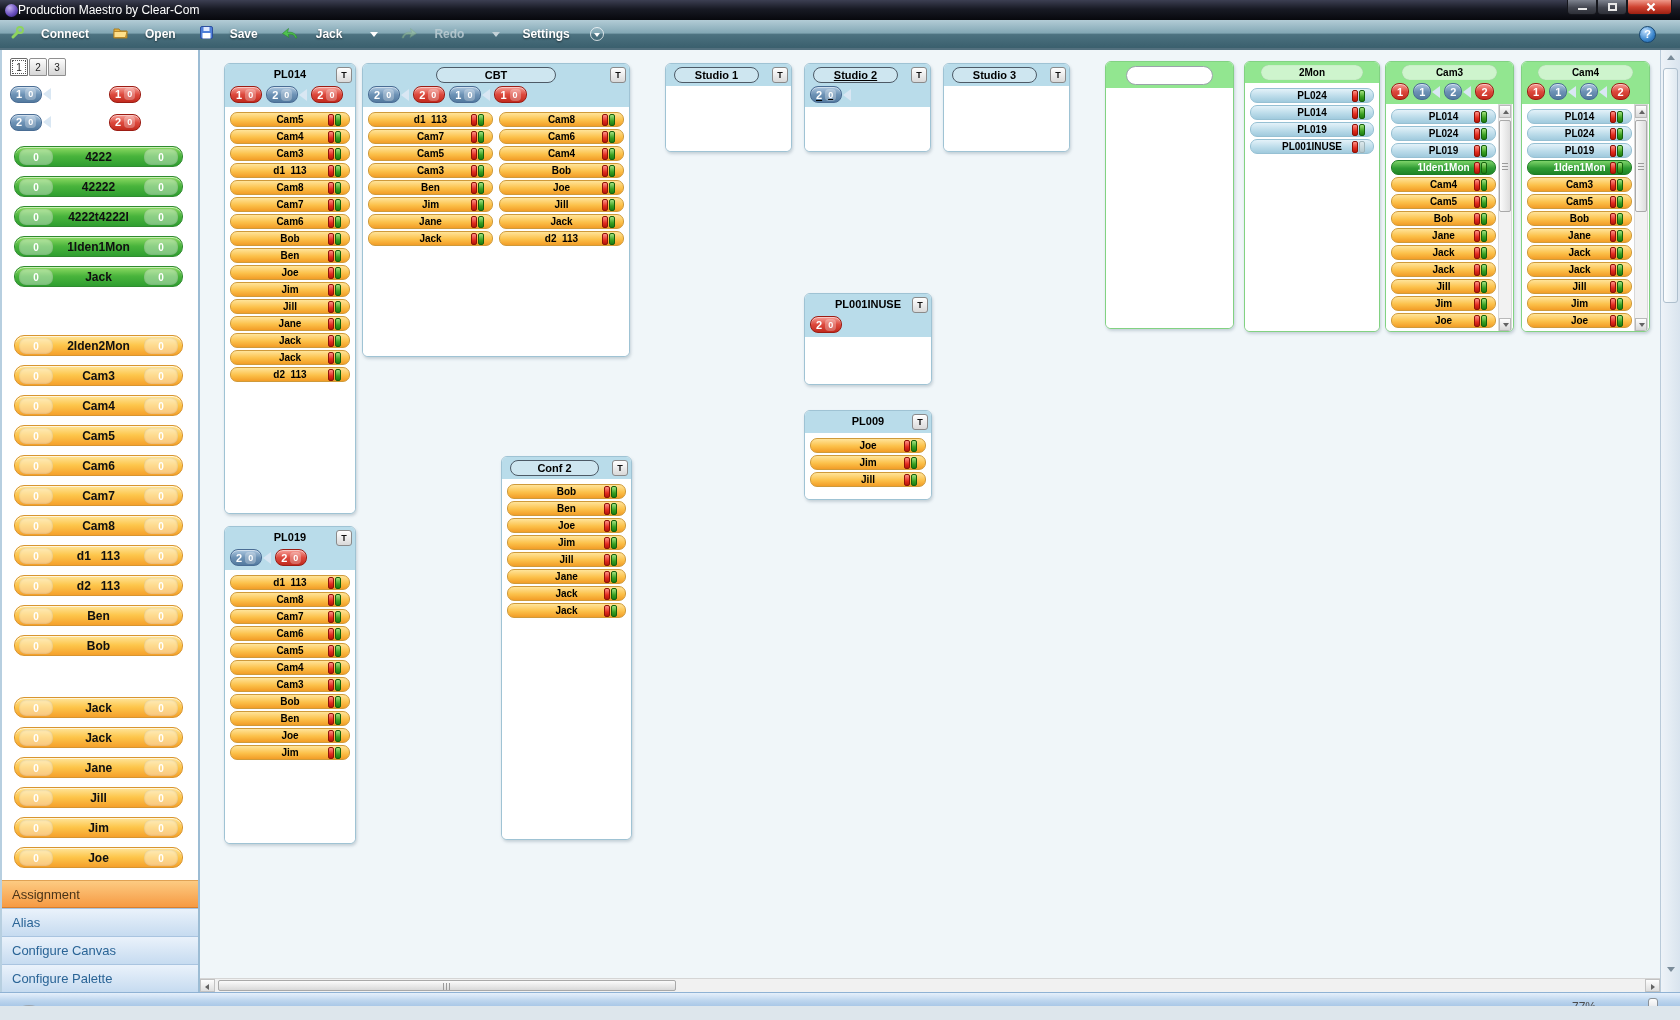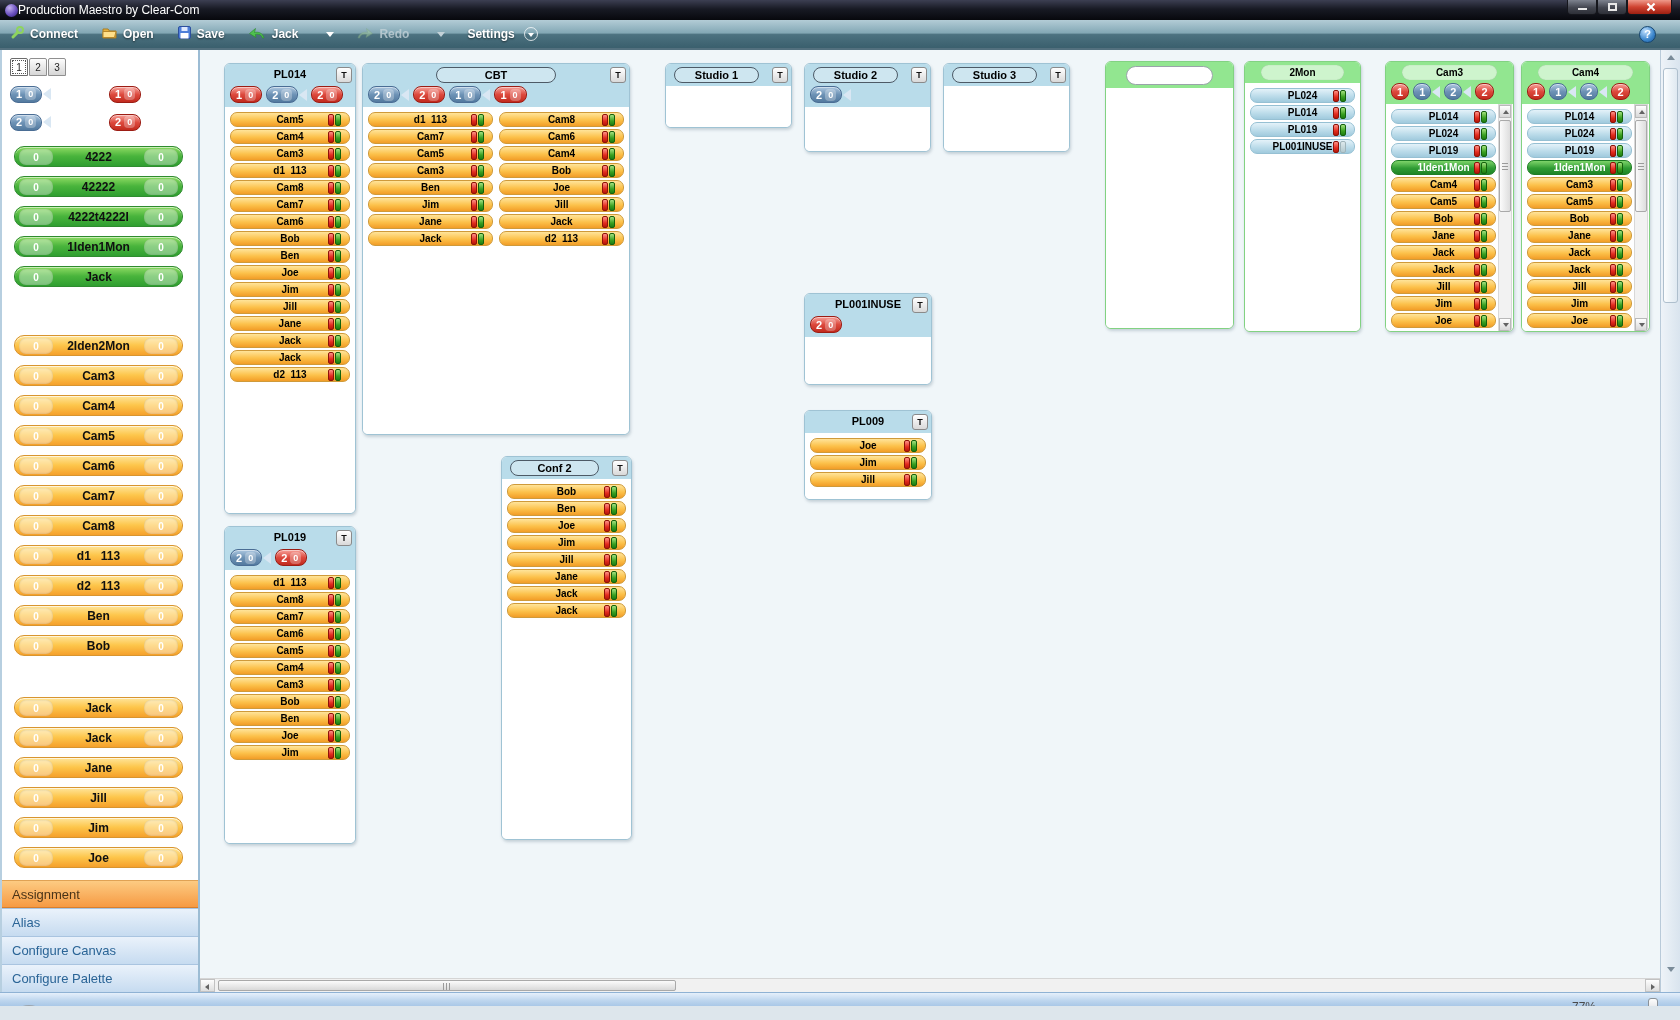--- a/index.html
+++ b/index.html
@@ -12,21 +12,21 @@
 .win-controls{margin-left:auto;display:flex;align-items:flex-start;height:100%}
 .win-btn{width:30px;height:15px;border-radius:0 0 4px 4px;background:linear-gradient(#7d828e,#42454f 55%,#2e3038);border:1px solid #15161c;border-top:none;position:relative}
 .win-btn.close{width:45px;background:linear-gradient(#ef9a8b,#cf4331 50%,#9d2012);margin-right:8px}
 .glyph-min{position:absolute;left:10px;top:8px;width:9px;height:2px;background:#e8e8e8}
 .glyph-max{position:absolute;left:10px;top:3px;width:9px;height:8px;border:2px solid #e8e8e8}
 .glyph-x1,.glyph-x2{position:absolute;left:18px;top:6px;width:10px;height:2px;background:#fff}
 .glyph-x1{transform:rotate(45deg)}.glyph-x2{transform:rotate(-45deg)}
 
 
 .toolbar{height:28px;background:linear-gradient(#b3ccd6 0%,#83a8b5 46%,#4c7280 52%,#3a5f6d 100%);display:flex;align-items:center;padding:0 10px;color:#fff;font-size:12px;font-weight:bold;text-shadow:0 1px 2px rgba(0,0,0,.55)}
-.tb-btn{display:flex;align-items:center;gap:6px;margin-right:24px;cursor:pointer}
+.tb-btn{display:flex;align-items:center;gap:17px;margin-right:24px;cursor:pointer}
 .tb-btn.disabled{color:#c3d2d8;text-shadow:none;opacity:.8}
 .caret-down{width:0;height:0;border-left:4px solid transparent;border-right:4px solid transparent;border-top:5px solid #fff;margin-left:4px}
 .caret-down.dim{border-top-color:#c3d2d8}
 .chev-circle{width:14px;height:14px;border-radius:50%;border:1px solid rgba(255,255,255,.75);display:flex;align-items:center;justify-content:center;margin-left:3px}
 .chev-circle .caret-down{margin:2px 0 0 0;border-top-width:4px;border-left-width:3px;border-right-width:3px}
 .help-btn{margin-left:auto;width:17px;height:17px;border-radius:50%;background:radial-gradient(circle at 35% 28%,#bfe0ff,#3b86cc 60%,#1d5a99);border:1px solid #17466f;display:flex;align-items:center;justify-content:center;font-size:11px;font-weight:bold;color:#fff;text-shadow:none;margin-right:14px}
 
 
 .main{display:flex;height:944px;border-top:2px solid #53707e;position:relative;background:#e7eef3}
 
@@ -503,21 +503,21 @@
                   <span class="pill-label">d2  113</span>
                   <span class="ind">
                     <span class="ib red"></span>
                     <span class="ib green"></span>
                   </span>
                 </div>
               </div>
             </div>
           </div>
         </section>
-        <section class="panel blue" style="left: 162px; top: 13px; width: 268px; height: 372px;">
+        <section class="panel blue" style="left: 162px; top: 13px; width: 268px; height: 294px;">
           <div class="hdr">
             <div class="hdr-title capsule wide">CBT</div>
             <div class="t-btn">T</div>
             <div class="hdr-badges">
               <span class="badge-wrap">
                 <span class="badge blue">
                   <span class="n1">2</span>
                   <span class="n2">0</span>
                 </span>
                 <span class="arrow-l"></span>
@@ -657,28 +657,28 @@
                   <span class="pill-label">d2  113</span>
                   <span class="ind">
                     <span class="ib red"></span>
                     <span class="ib green"></span>
                   </span>
                 </div>
               </div>
             </div>
           </div>
         </section>
-        <section class="panel blue" style="left: 465px; top: 13px; width: 127px; height: 65px;">
+        <section class="panel blue" style="left: 465px; top: 13px; width: 127px; height: 89px;">
           <div class="hdr">
             <div class="hdr-title capsule">Studio 1</div>
             <div class="t-btn">T</div>
           </div>
           <div class="panel-body"></div>
         </section>
-        <section class="panel blue" style="left: 604px; top: 13px; width: 127px; height: 89px;">
+        <section class="panel blue" style="left: 604px; top: 13px; width: 127px; height: 89px; text-decoration: underline;">
           <div class="hdr">
             <div class="hdr-title capsule">Studio 2</div>
             <div class="t-btn">T</div>
             <div class="hdr-badges">
               <span class="badge-wrap">
                 <span class="badge blue">
                   <span class="n1">2</span>
                   <span class="n2">0</span>
                 </span>
                 <span class="arrow-l"></span>
@@ -913,21 +913,21 @@
               </div>
             </div>
           </div>
         </section>
         <section class="panel green" style="left: 905px; top: 11px; width: 129px; height: 268px;">
           <div class="hdr">
             <div class="hdr-title input"></div>
           </div>
           <div class="panel-body"></div>
         </section>
-        <section class="panel green" style="left: 1044px; top: 11px; width: 117px; height: 271px;">
+        <section class="panel green" style="left: 1044px; top: 11px; width: 136px; height: 271px;">
           <div class="hdr">
             <div class="hdr-title pill">2Mon</div>
           </div>
           <div class="panel-body">
             <div class="cols">
               <div class="col">
                 <div class="pill blue">
                   <span class="pill-label">PL024</span>
                   <span class="ind">
                     <span class="ib red"></span>

